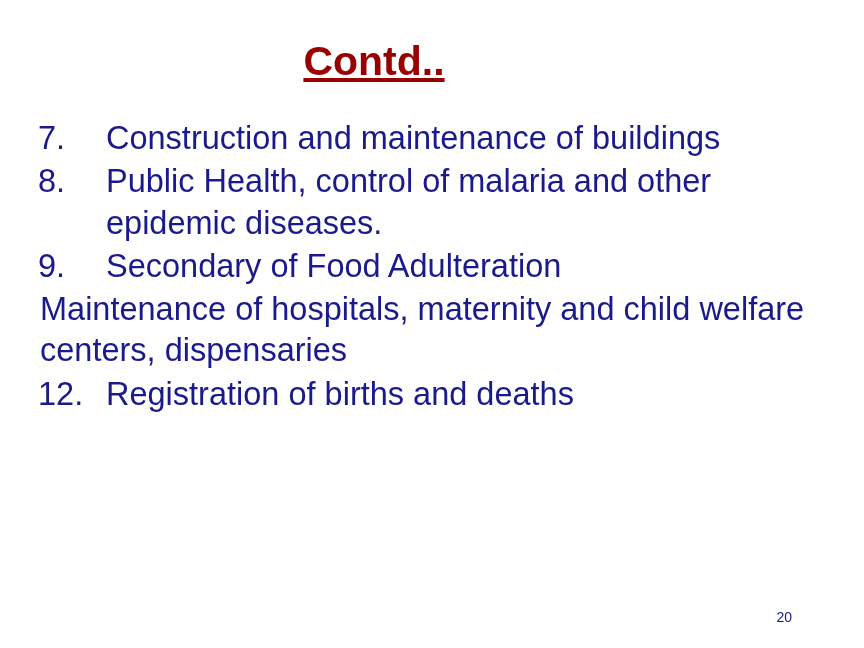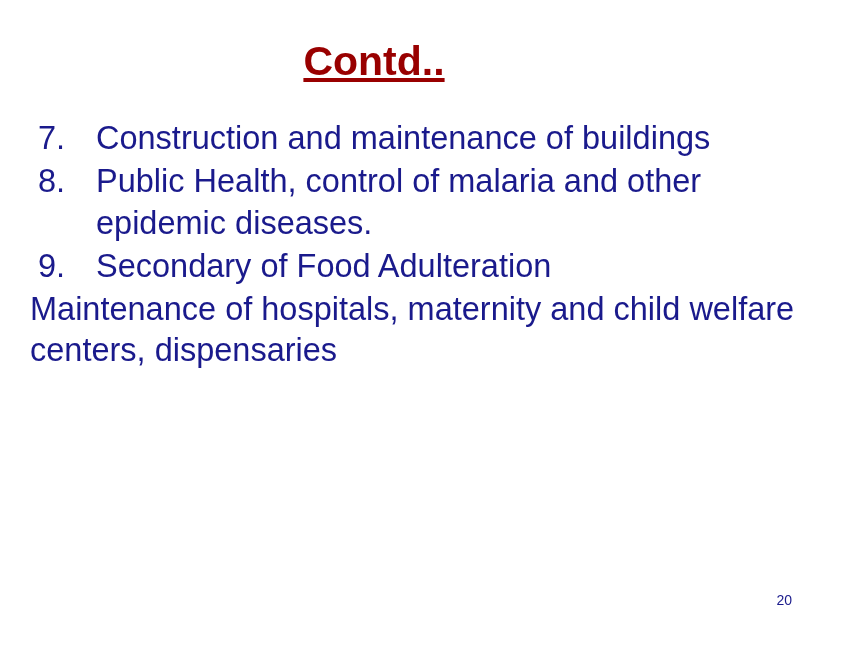--- a/index.html
+++ b/index.html
@@ -54,25 +54,26 @@
   ol.items li .num {
     flex: 0 0 auto;
     min-width: 66px;
     text-align: left;
     padding-left: 8px;
     box-sizing: border-box;
     white-space: nowrap;
   }
   ol.items li .txt {
     flex: 1 1 auto;
+    margin-left: 10px;
   }
   .page-number {
     position: absolute;
     right: 72px;
-    bottom: 40px;
+    bottom: 23px;
     font-size: 14px;
     color: #1a1a8c;
     font-weight: normal;
   }
 </style>
 </head>
 <body>
 
 <div class="slide">
 
@@ -88,18 +89,22 @@
         <span class="num">8.</span>
         <span class="txt">Public Health, control of malaria and other epidemic diseases.</span>
       </li>
       <li>
         <span class="num">9.</span>
         <span class="txt">Secondary of Food Adulteration</span>
       </li>
       <li>
         <span class="txt">Maintenance of hospitals, maternity and child welfare centers, dispensaries</span>
       </li>
+      <li>
+        <span class="num">12.</span>
+        <span class="txt">Registration of births and deaths</span>
+      </li>
     </ol>
   </div>
 
   <div class="page-number">20</div>
 
 </div>
 
 </body></html>

